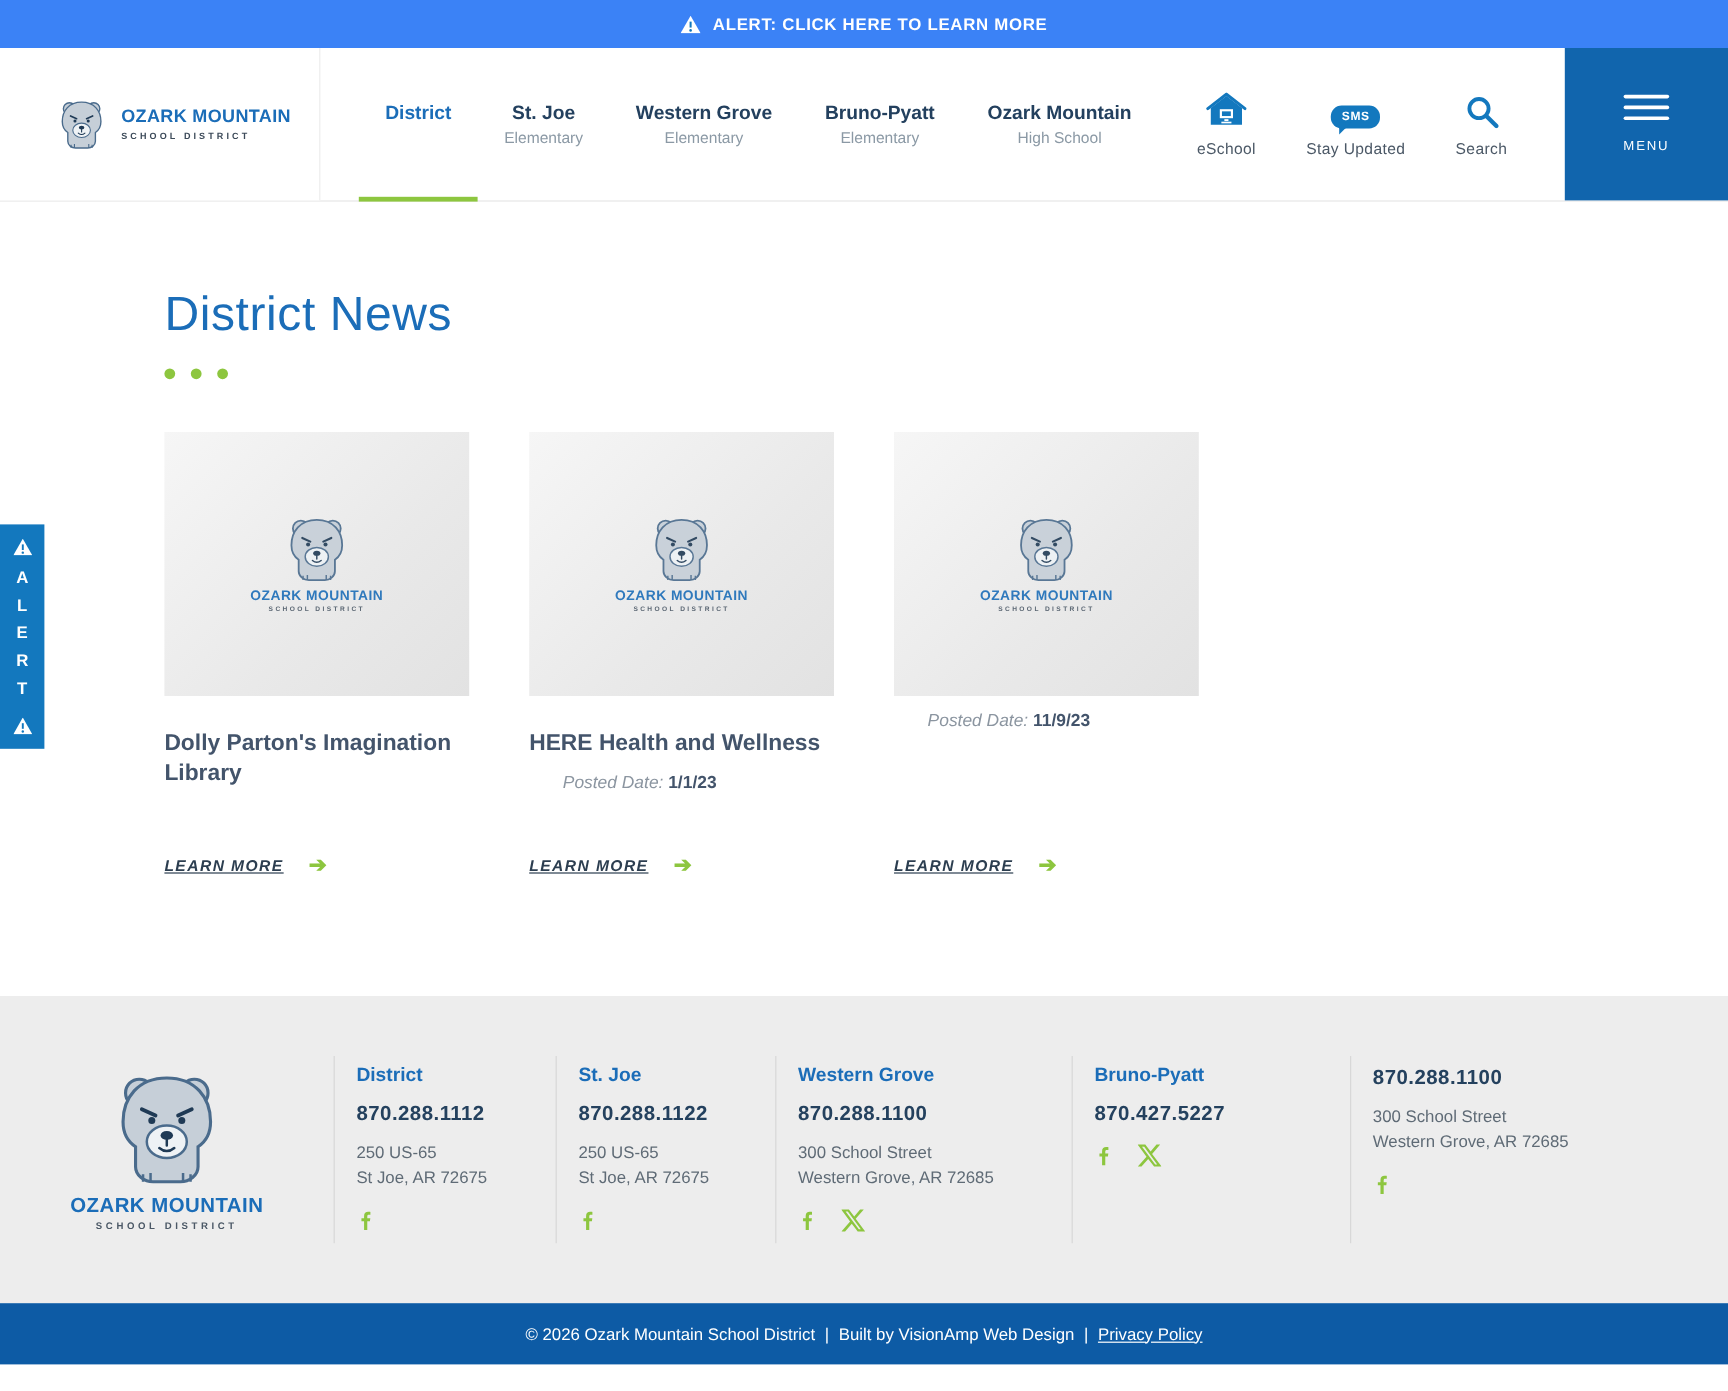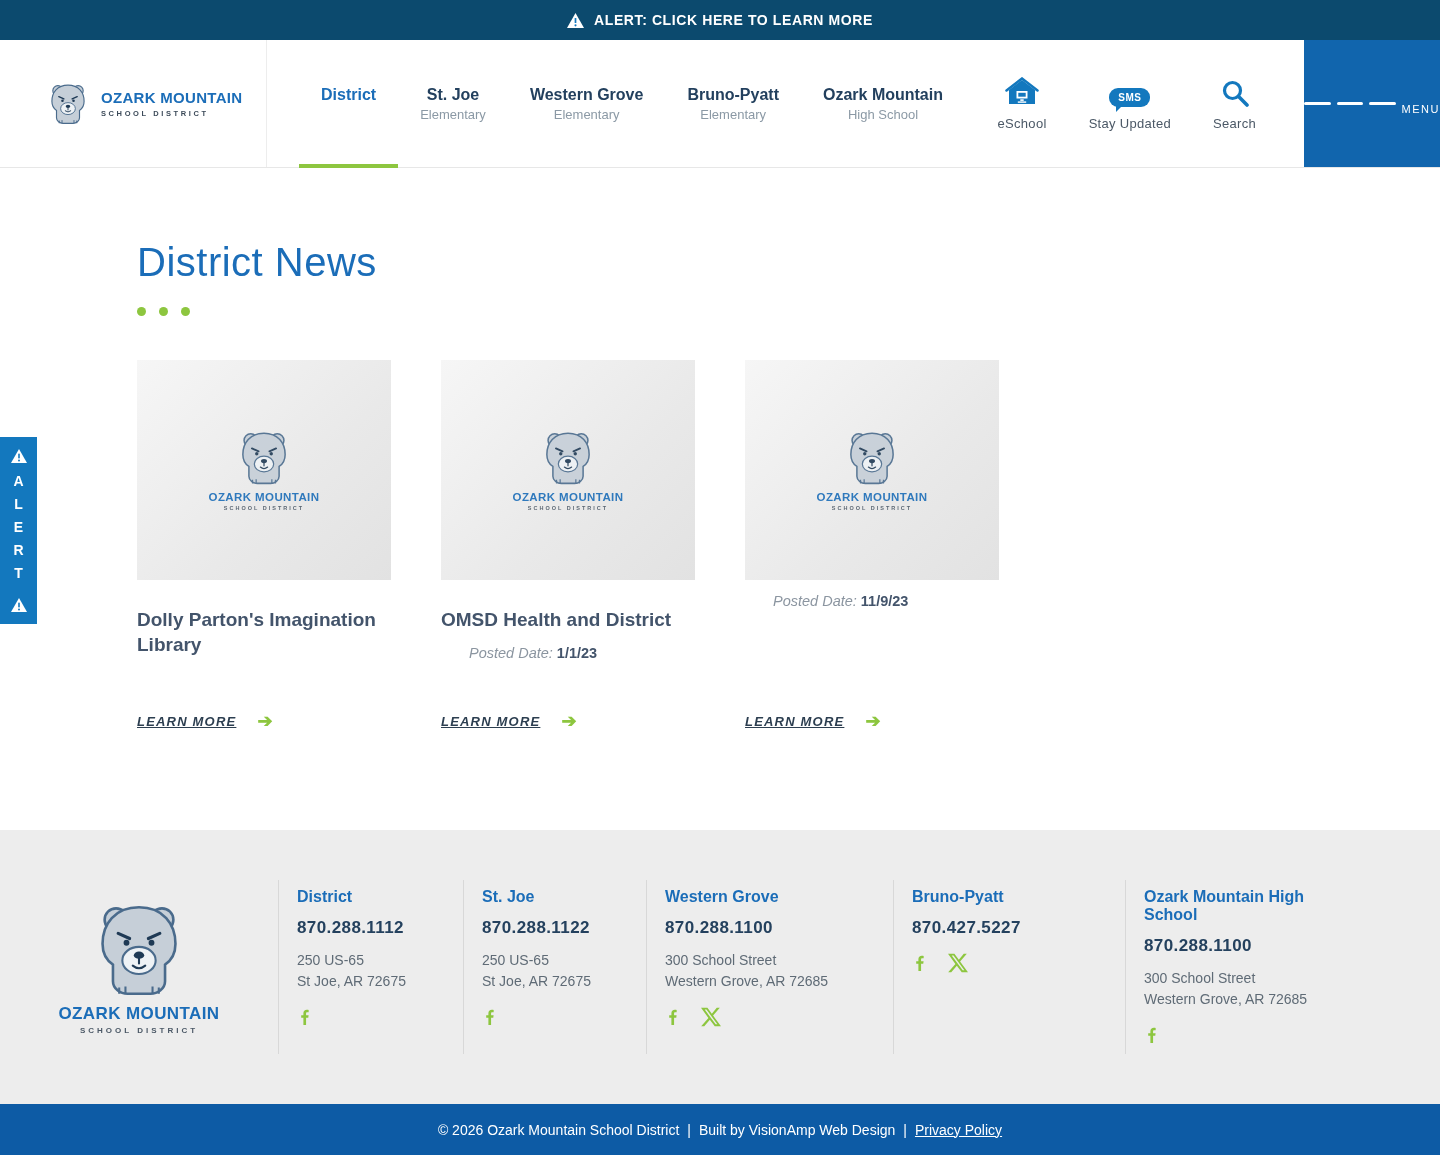--- a/index.html
+++ b/index.html
@@ -9,21 +9,21 @@
     background:#ffffff;
     position:relative;
     height:1159px;
     overflow:hidden;
     color:#2c3e50;
   }
   svg.defs { position:absolute; width:0; height:0; }
 
   
   .alert-bar {
-    height:40px; background:#0c4a6e; color:#fff;
+    height:40px; background:#3b82f6; color:#fff;
     display:flex; align-items:center; justify-content:center; gap:10px;
     font-size:14px; font-weight:bold; letter-spacing:.6px; cursor:pointer;
   }
   .alert-bar .warn-ic { width:17px; height:15px; color:#fff; }
 
   
   .header { height:128px; display:flex; align-items:stretch; border-bottom:1px solid #e7e7e7; background:#fff; }
   .logo-area {
     width:267px; flex:0 0 267px; display:flex; align-items:center; padding-left:45px;
     border-right:1px solid #ededed; background:#fff;
@@ -55,21 +55,21 @@
     background:#1378be; color:#fff; font-size:10px; font-weight:bold;
     padding:4px 9px; border-radius:9px; position:relative; letter-spacing:.5px;
   }
   .sms-bubble::after {
     content:""; position:absolute; left:7px; bottom:-5px;
     border:5px solid transparent; border-top-color:#1378be; border-left-color:#1378be;
   }
 
   .menu-btn {
     width:136px; flex:0 0 136px; background:#1165ad; color:#fff;
-    display:flex; flex-direction:row; align-items:center; justify-content:center; gap:6px; cursor:pointer;
+    display:flex; flex-direction:column; align-items:center; justify-content:center; gap:6px; cursor:pointer;
   }
   .menu-btn .bar { width:38px; height:3px; background:#fff; border-radius:2px; }
   .menu-btn .mlabel { font-size:11px; letter-spacing:1.5px; margin-top:10px; }
 
   
   .side-alert {
     position:absolute; left:0; top:437px; width:37px; background:#1378be; color:#fff;
     display:flex; flex-direction:column; align-items:center; padding:12px 0; gap:10px;
     cursor:pointer; z-index:5;
   }
@@ -292,21 +292,21 @@
     <article class="card">
       <div class="card-img">
         <div class="logo-stacked">
           <svg class="bear-ic">
               <use href="#bear"></use>
             </svg>
           <div class="lname">OZARK MOUNTAIN</div>
           <div class="lsub">SCHOOL DISTRICT</div>
         </div>
       </div>
-      <h2 class="card-title">OMSD Health and District</h2>
+      <h2 class="card-title">HERE Health and Wellness</h2>
       <div class="posted">
         <span>Posted Date:</span><b>1/1/23</b>
       </div>
       <a class="learn-more">
         <span class="lm-text">LEARN MORE</span>
         <span class="arrow">➔</span>
       </a>
     </article>
 
     <article class="card">
@@ -408,21 +408,20 @@
           </span>
         <span class="soc x">
             <svg>
               <use href="#xlogo"></use>
             </svg>
           </span>
       </div>
     </div>
 
     <div class="f-col w5">
-      <div class="f-name">Ozark Mountain High School</div>
       <div class="f-phone">870.288.1100</div>
       <div class="f-addr">
         <div>300 School Street</div>
         <div>Western Grove, AR 72685</div>
       </div>
       <div class="f-social">
         <span class="soc">
             <svg>
               <use href="#fb"></use>
             </svg>

